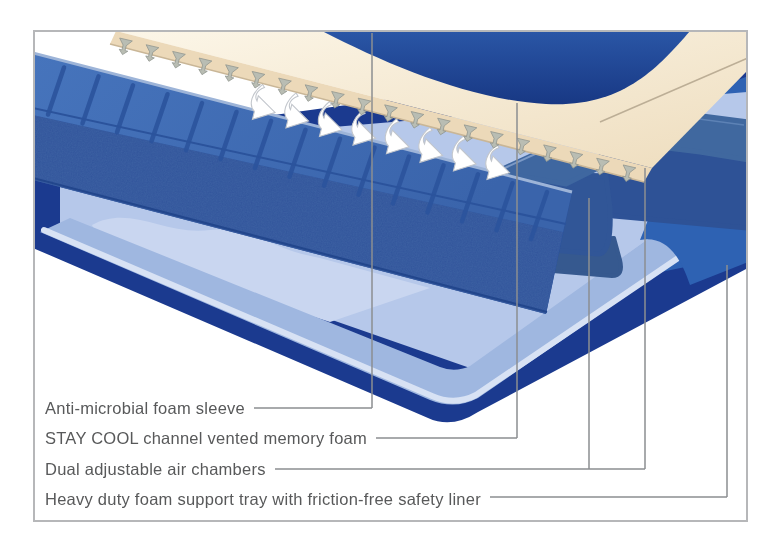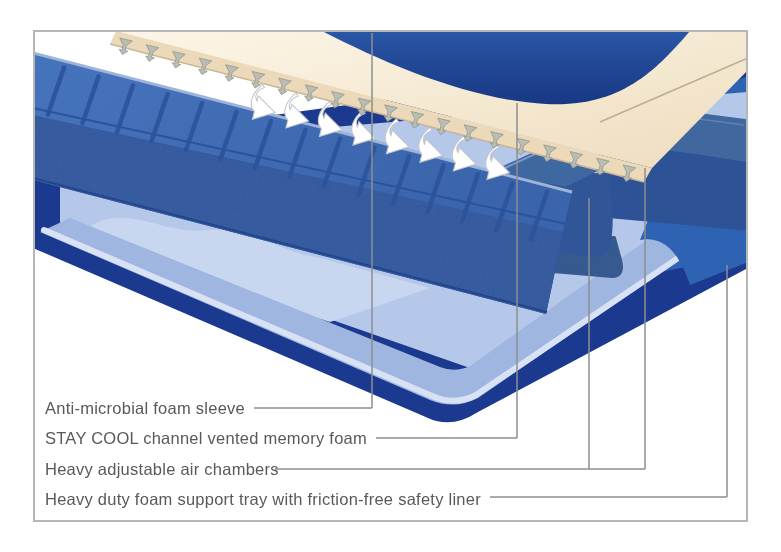--- a/index.html
+++ b/index.html
@@ -161,16 +161,16 @@
           <path d="M490,497 H727 M727,497 V265" fill="none" stroke="#8c8e91" stroke-width="1.5"></path>
         </g>
     </g>
 
     <rect x="34" y="31" width="713" height="490" fill="none" stroke="#b6b7b9" stroke-width="2"></rect>
   </svg>
 
   <div id="labels">
       <div class="label" style="left: 45px; top: 397px;">Anti-microbial foam sleeve</div>
       <div class="label" style="left: 45px; top: 427px;">STAY COOL channel vented memory foam</div>
-      <div class="label" style="left: 45px; top: 458px;">Heavy adjustable air chambers</div>
+      <div class="label" style="left: 45px; top: 458px;">Dual adjustable air chambers</div>
       <div class="label" style="left: 45px; top: 488px;">Heavy duty foam support tray with friction-free safety liner</div>
     </div>
 </div>
 
 </body></html>

